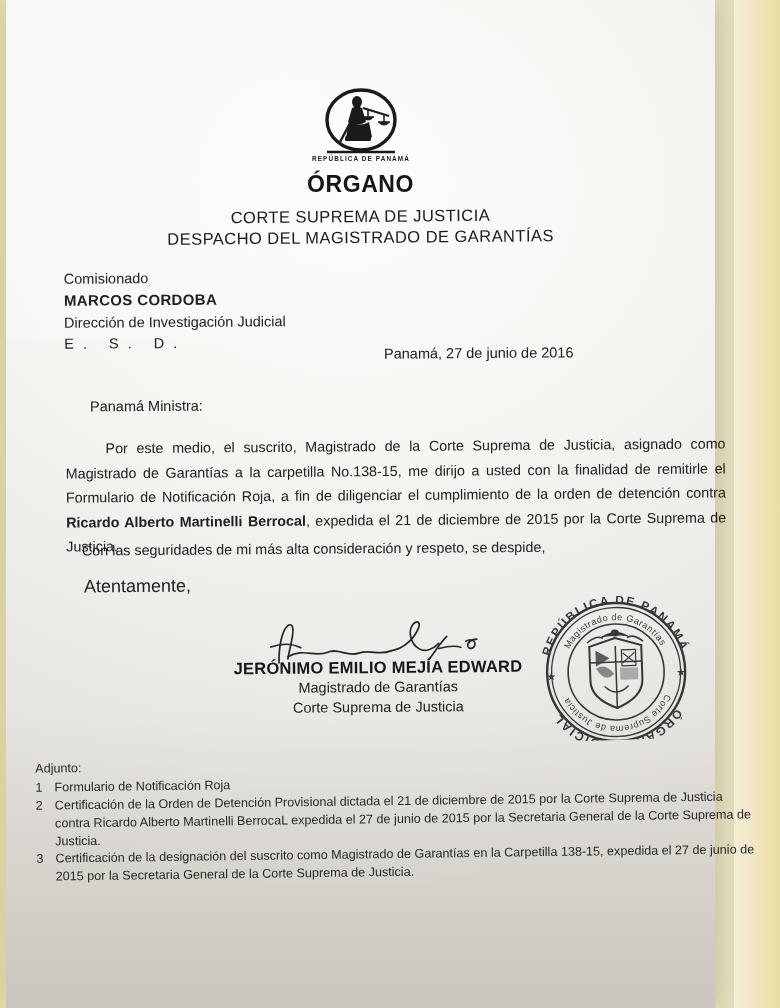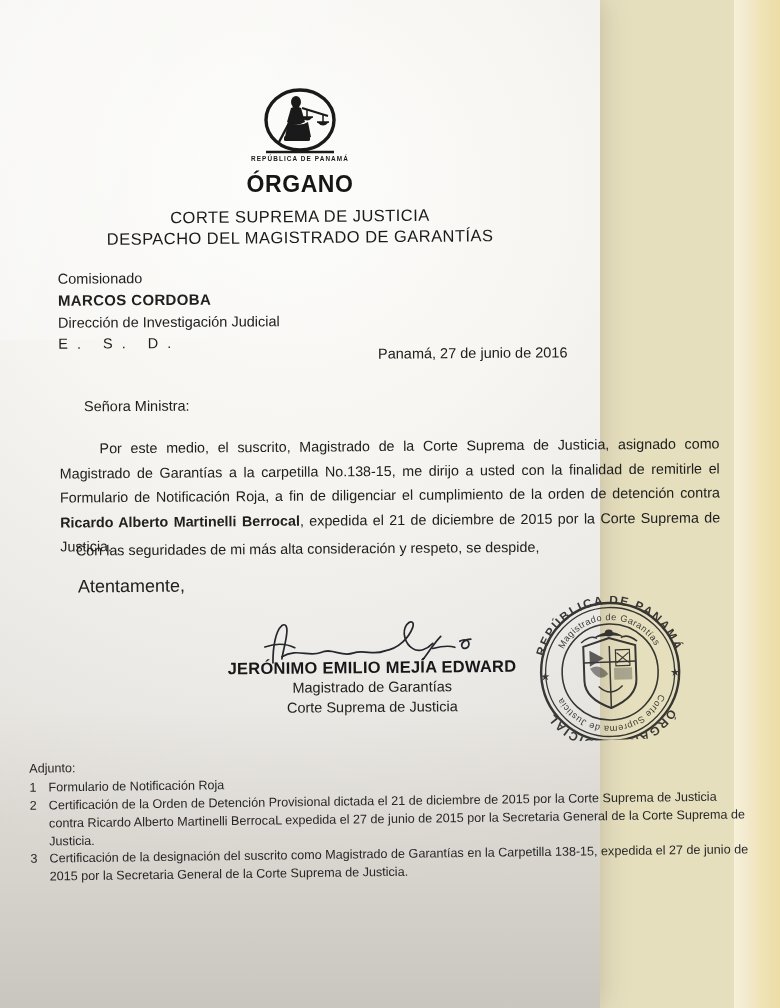--- a/index.html
+++ b/index.html
@@ -32,23 +32,23 @@
     position: absolute;
     top: 0; right: 0;
     width: 46px; height: 100%;
     background: linear-gradient(90deg, #f6f1d8 0%, #f3ead0 25%, #f0e3b6 60%, #ecdda6 100%);
     z-index: 0;
   }
 
   
   #sheet {
     position: absolute;
-    left: 0;
+    left: 6px;
     top: 0;
-    width: 600px;
+    width: 709px;
     height: 1008px;
     z-index: 1;
     background:
       radial-gradient(120% 70% at 48% 18%, #fdfdfb 0%, #f6f5f2 40%, #eceae6 72%, #e2dfda 100%);
     box-shadow: 0 0 26px rgba(90,84,70,.28);
     text-decoration: underline;
   }
   
   #sheet::before {
     content: "";
@@ -278,21 +278,21 @@
 
       <div class="addressee">
         <div>Comisionado</div>
         <div class="strong">MARCOS CORDOBA</div>
         <div>Dirección de Investigación Judicial</div>
         <div class="esd">E.    S.    D.</div>
       </div>
 
       <div class="dateline">Panamá, 27 de junio de 2016</div>
 
-      <div class="salutation">Señora Ministra:</div>
+      <div class="salutation">Panamá Ministra:</div>
 
       <div class="body-text">
         <p class="indent"><span>Por este medio, el suscrito, Magistrado de la Corte Suprema de Justicia, asignado como Magistrado de Garantías a la carpetilla No.138-15, me dirijo a usted con la finalidad de remitirle el Formulario de Notificación Roja, a fin de diligenciar el cumplimiento de la orden de detención contra </span><b>Ricardo Alberto Martinelli Berrocal</b><span>, expedida el 21 de diciembre de 2015 por la Corte Suprema de Justicia.</span></p>
       </div>
 
       <div class="closing">Con las seguridades de mi más alta consideración y respeto, se despide,</div>
       <div class="signoff">Atentamente,</div>
 
       <div class="sig-block">
         <svg class="sig-ink" viewBox="0 0 230 48">

